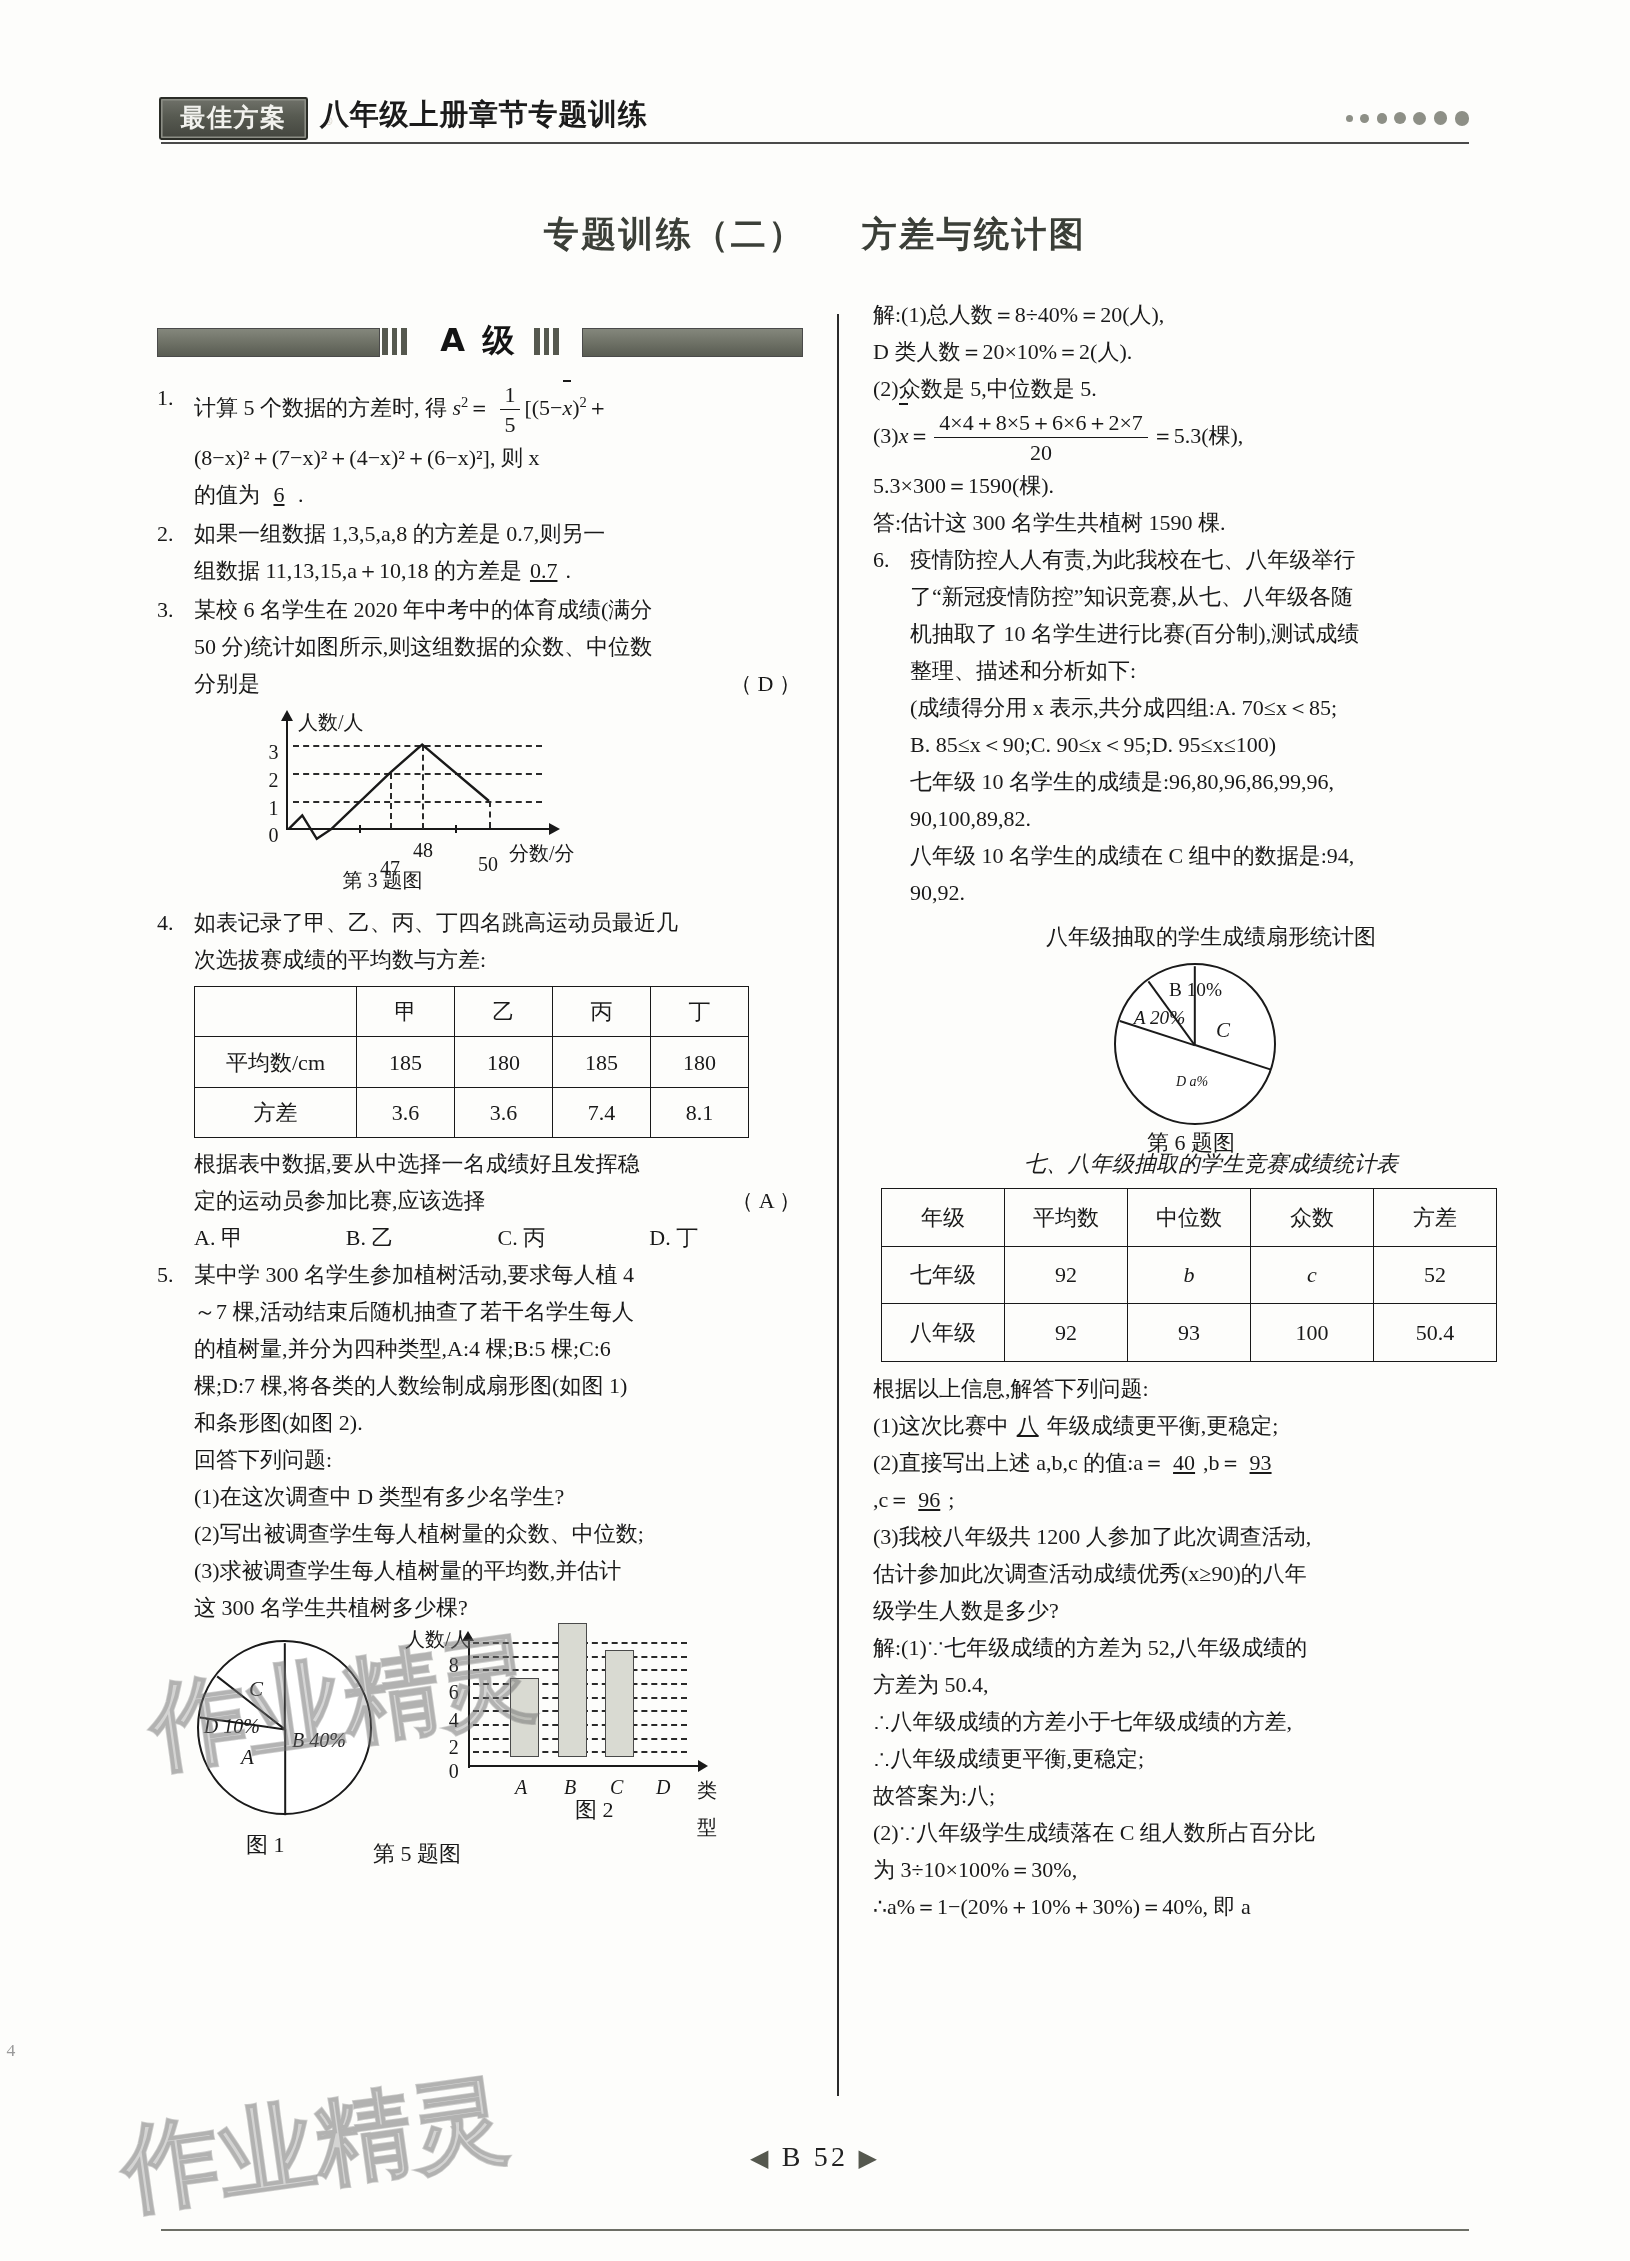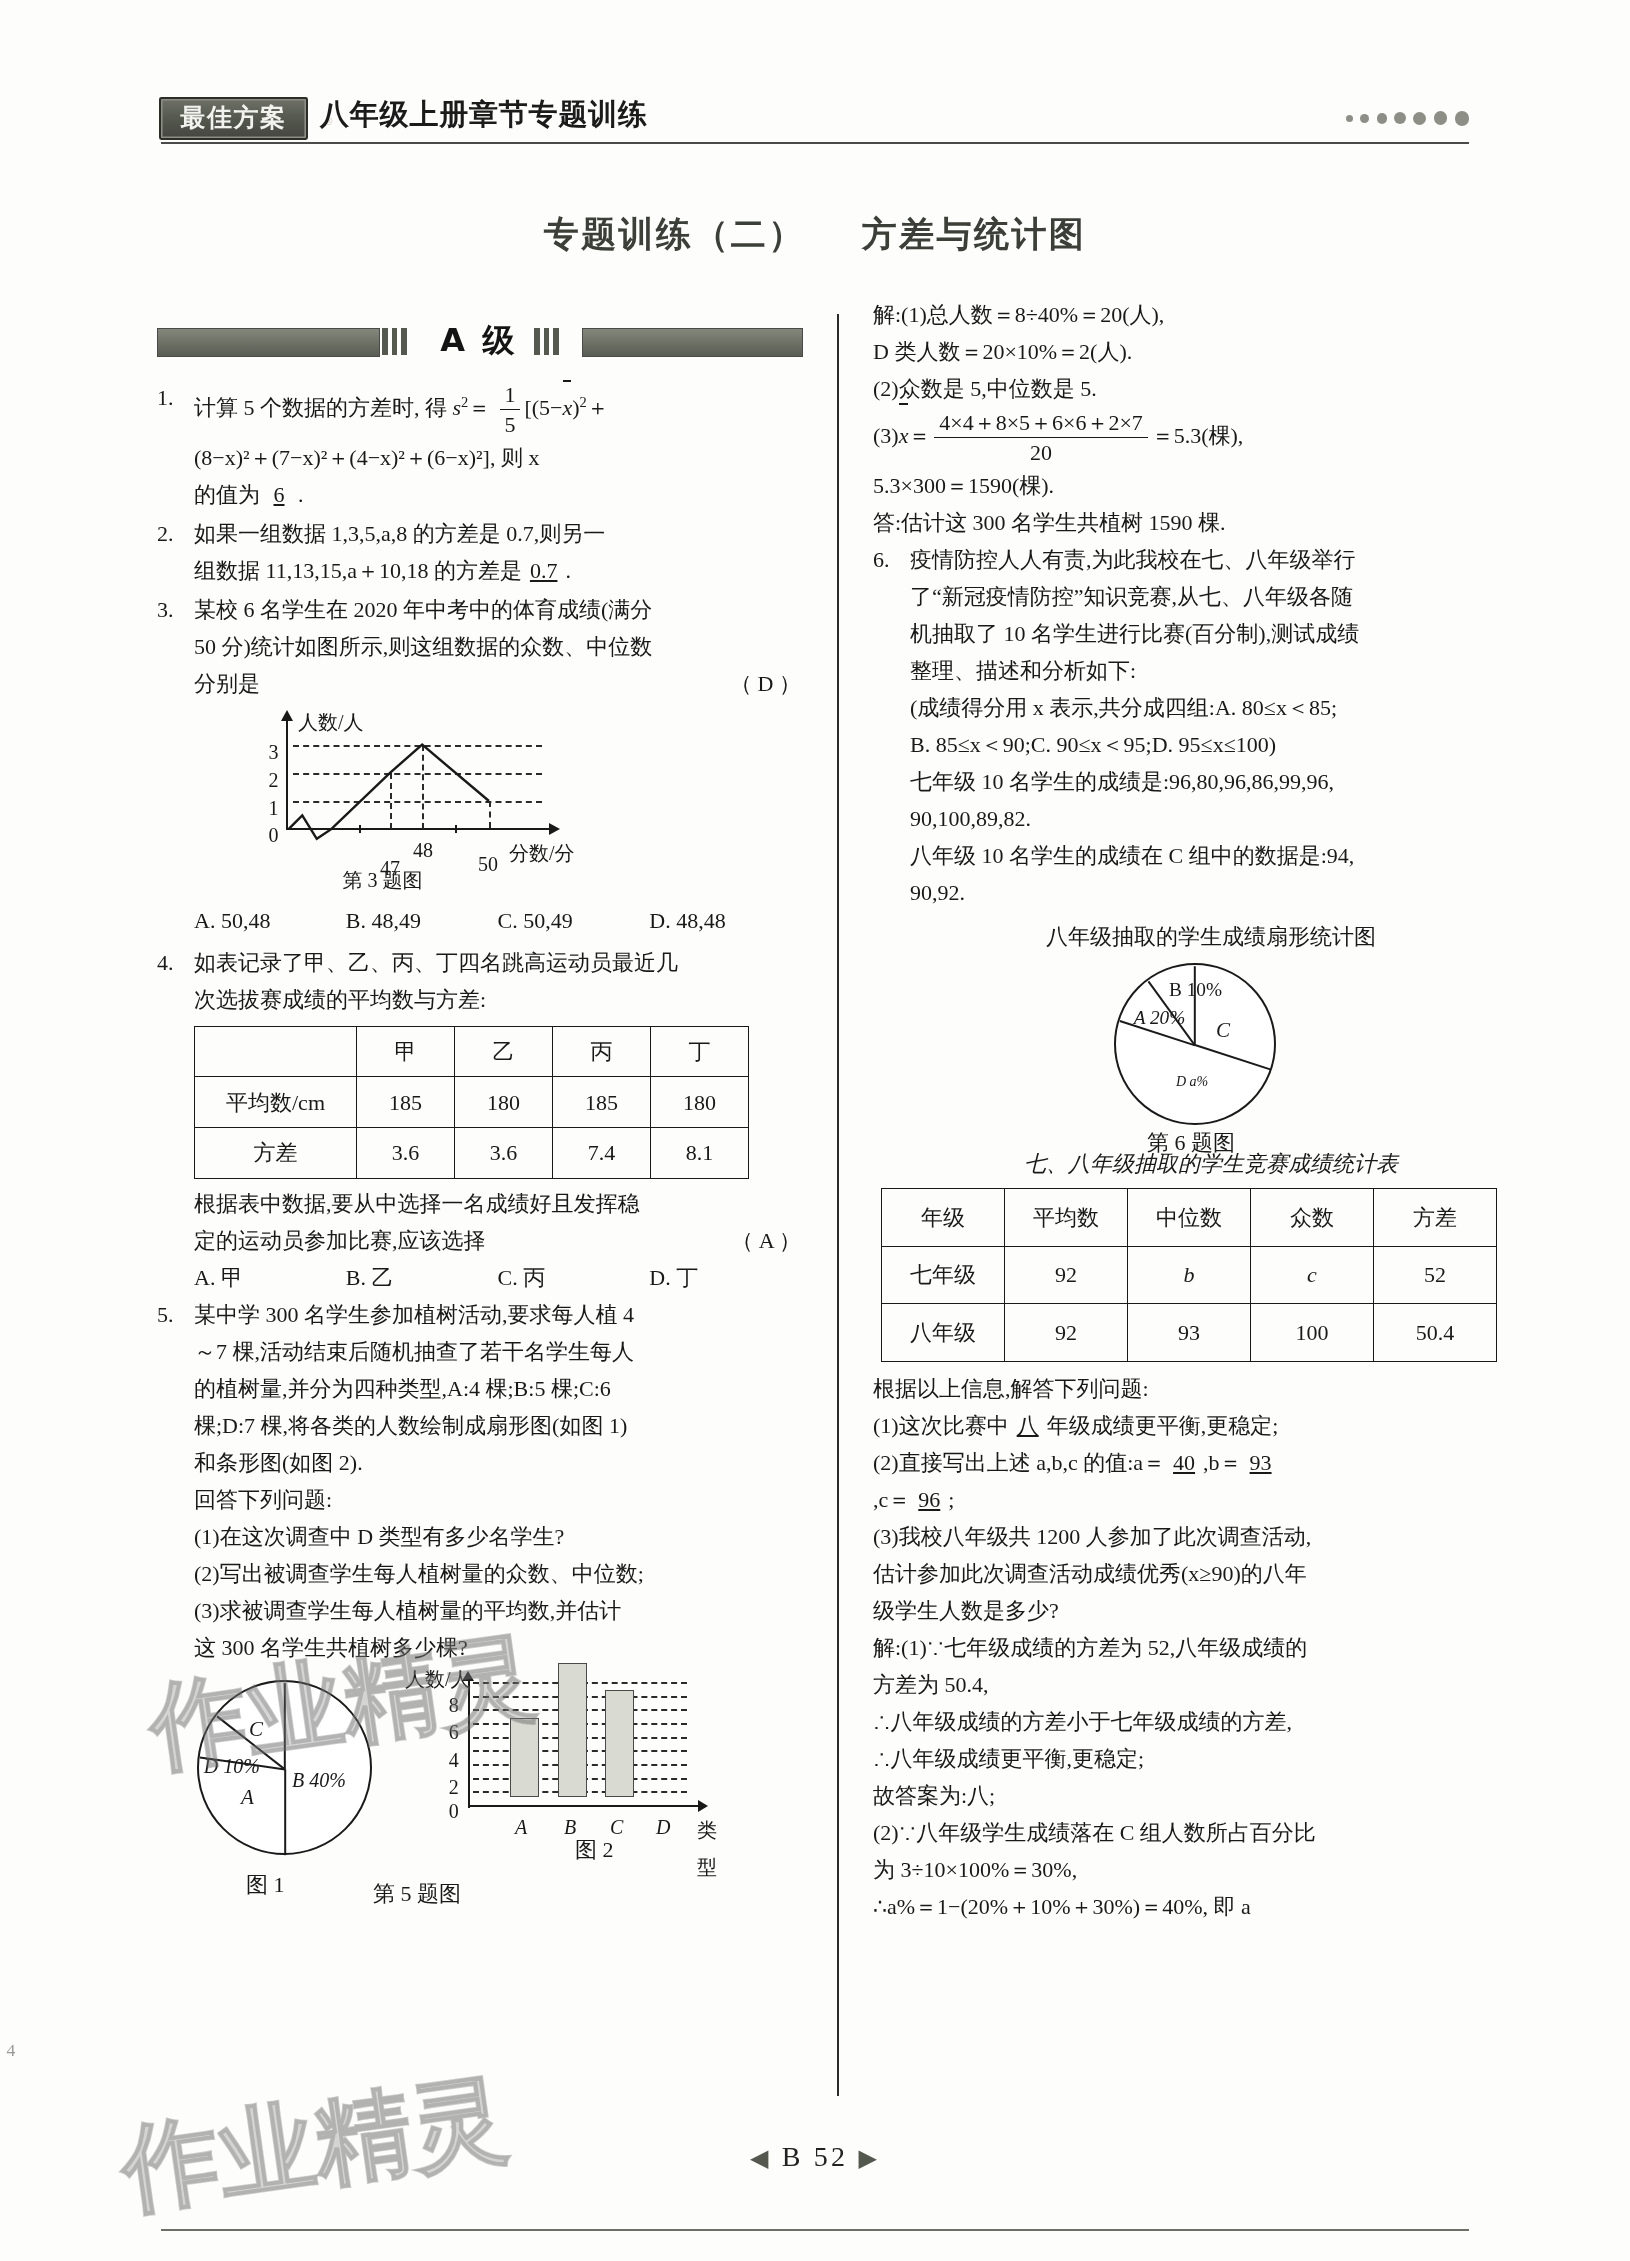--- a/index.html
+++ b/index.html
@@ -244,26 +244,20 @@
       <div class="axlbl" style="left:14.5px;top:80px;">1</div>
       <div class="axlbl" style="left:14.5px;top:107px;">0</div>
       <div class="axlbl" style="left:126px;top:140px;">47</div>
       <div class="axlbl" style="left:159px;top:122px;">48</div>
       <div class="axlbl" style="left:224px;top:136px;">50</div>
       <div class="axlbl" style="left:44px;top:-5.6px;">人数/人</div>
       <div class="axlbl" style="left:255px;top:125px;">分数/分</div>
     </div>
     <div class="fig-cap" style="margin-left:0;width:451px;">第 3 题图</div>
 
-    <div class="choice-row" style="margin-left:37px;margin-top:3.2px;">
-      <span>A. 50,48</span>
-      <span>B. 48,49</span>
-      <span>C. 50,49</span>
-      <span>D. 48,48</span>
-    </div>
 
     <div class="q" style="margin-top:4.8px;">
       <div class="num">4.</div>
       <div class="body">
         <div class="p">如表记录了甲、乙、丙、丁四名跳高运动员最近几</div>
         <div class="p">次选拔赛成绩的平均数与方差:</div>
       </div>
     </div>
 
     <table class="grid t4">
@@ -387,21 +381,21 @@
       <div class="p">答:估计这 300 名学生共植树 1590 棵.</div>
     </div>
 
     <div class="q">
       <div class="num">6.</div>
       <div class="body">
         <div class="p">疫情防控人人有责,为此我校在七、八年级举行</div>
         <div class="p">了“新冠疫情防控”知识竞赛,从七、八年级各随</div>
         <div class="p">机抽取了 10 名学生进行比赛(百分制),测试成绩</div>
         <div class="p">整理、描述和分析如下:</div>
-        <div class="p">(成绩得分用 x 表示,共分成四组:A. 80≤x＜85;</div>
+        <div class="p">(成绩得分用 x 表示,共分成四组:A. 70≤x＜85;</div>
         <div class="p">B. 85≤x＜90;C. 90≤x＜95;D. 95≤x≤100)</div>
         <div class="p">七年级 10 名学生的成绩是:96,80,96,86,99,96,</div>
         <div class="p">90,100,89,82.</div>
         <div class="p">八年级 10 名学生的成绩在 C 组中的数据是:94,</div>
         <div class="p">90,92.</div>
       </div>
     </div>
 
     <div class="center" style="font-size:22px;margin-top:6.4px;">八年级抽取的学生成绩扇形统计图</div>
     <div style="position:relative;height:185px;">

